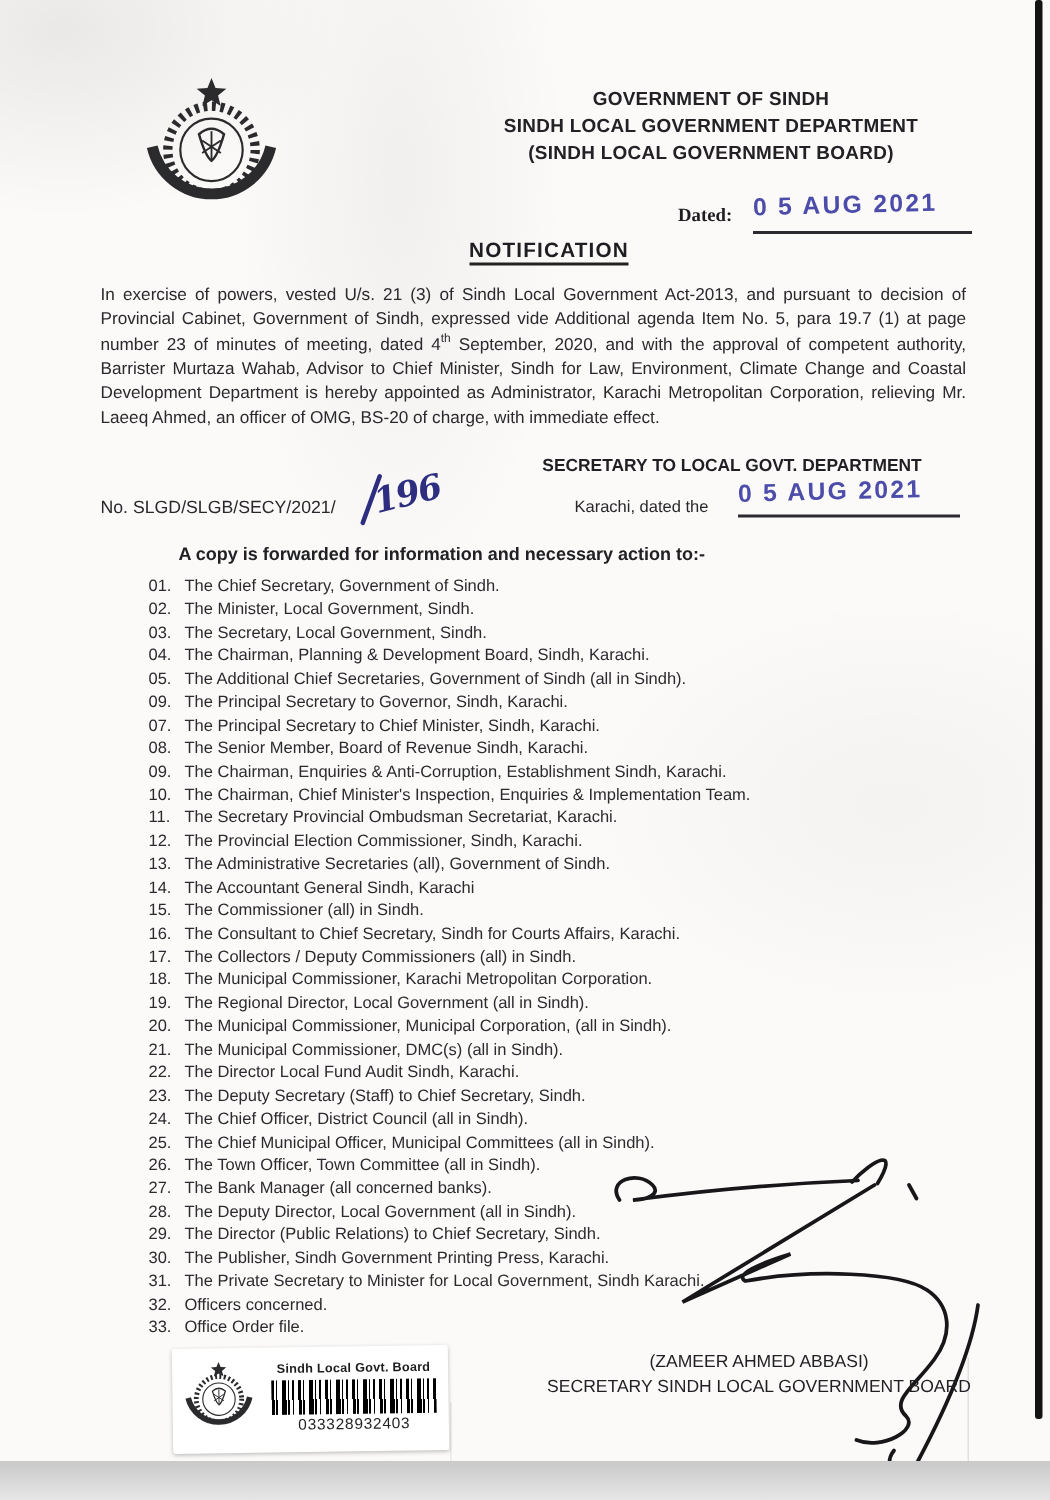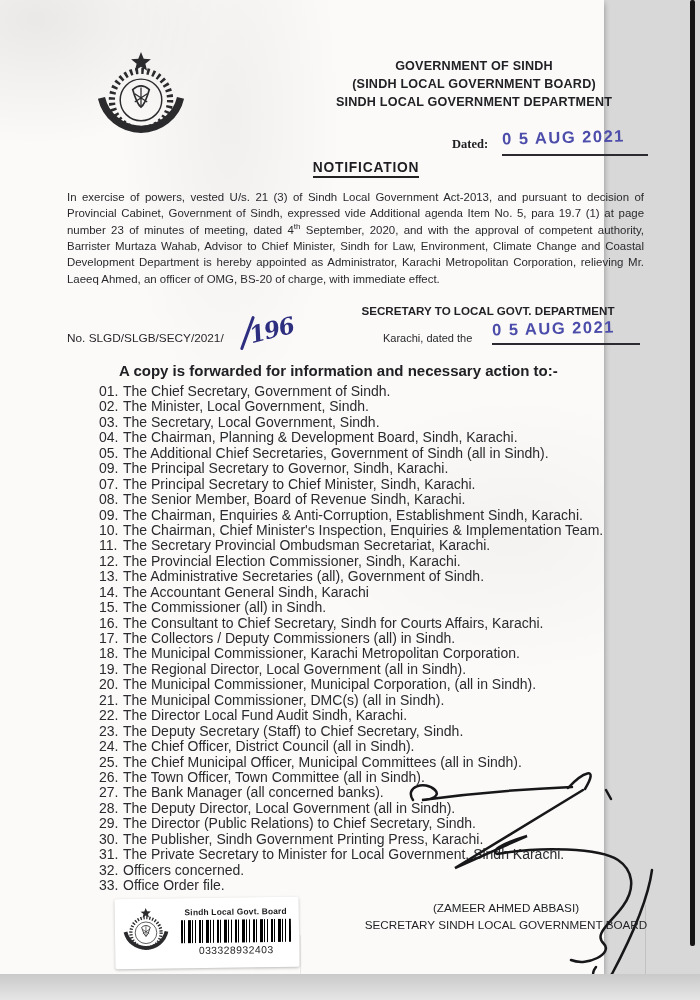--- a/index.html
+++ b/index.html
@@ -3,21 +3,21 @@
 <meta charset="utf-8">
 <style>
   html,body{margin:0;padding:0;}
   body{
     width:700px;height:1000px;position:relative;overflow:hidden;
     background:#d8d8d8;
     font-family:"Liberation Sans",sans-serif;
     -webkit-font-smoothing:antialiased;
   }
   .page{
-    position:absolute;left:0;top:0;width:604px;height:974px;
+    position:absolute;left:0;top:0;width:700px;height:974px;
     background:
       radial-gradient(ellipse 260px 180px at 6% 2%, rgba(0,0,0,0.07), transparent 70%),
       radial-gradient(ellipse 160px 420px at 38% 12%, rgba(0,0,0,0.045), transparent 70%),
       radial-gradient(ellipse 300px 200px at 85% 55%, rgba(0,0,0,0.03), transparent 70%),
       #fbfaf8;
     box-shadow:0 3px 6px rgba(0,0,0,0.35);
     color:#28282b;
   }
   .footer-strip{position:absolute;left:0;top:974px;width:700px;height:26px;
     background:linear-gradient(#c9c9c9,#e6e6e6);}
@@ -49,23 +49,23 @@
   .ref-row{position:absolute;left:67px;top:331px;font-size:11.8px;color:#28282c;}
   .hand-num{position:absolute;left:249px;top:316px;font-family:"DejaVu Serif",serif;
     font-style:italic;font-weight:bold;font-size:23px;color:#2e2e80;
     transform:rotate(-14deg);letter-spacing:-1px;}
   .hand-slash{position:absolute;left:246px;top:315px;width:2.6px;height:36px;background:#2e2e80;
     transform:rotate(20deg);border-radius:2px;}
 
   .place-row{position:absolute;left:383px;top:332px;font-size:11px;color:#28282c;}
   .stamp-line-2{position:absolute;left:492px;top:319px;width:148px;border-bottom:2px solid #2a2a30;height:24px;}
 
-  .copy-line{position:absolute;left:119px;top:362px;font-weight:bold;font-size:15px;color:#212125;}
-
-  .recipients{position:absolute;left:99px;top:384px;width:545px;font-size:14px;color:#2b2b2f;}
+  .copy-line{position:absolute;left:119px;top:362px;font-weight:bold;font-size:12px;color:#212125;}
+
+  .recipients{position:absolute;left:99px;top:384px;width:545px;font-size:11px;color:#2b2b2f;}
   .recipients .row{display:flex;height:15.45px;line-height:15.45px;white-space:nowrap;}
   .recipients .num{width:24px;flex:0 0 24px;}
 
   .sig-ink{position:absolute;left:390px;top:748px;width:280px;height:245px;pointer-events:none;}
   .sig-ink path{fill:none;stroke:#17171a;stroke-width:2.5;stroke-linecap:round;}
 
   .sig-block{position:absolute;left:340px;top:899px;width:332px;text-align:center;
     font-weight:normal;font-size:11.7px;line-height:17px;color:#1f1f24;}
 
   .sticker{position:absolute;left:115px;top:898px;width:184px;height:70px;background:#ffffff;
@@ -99,22 +99,22 @@
 </svg>
 
 <div class="page">
 
   <svg class="logo-top">
     <use href="#sindh-emblem" width="106" height="104"></use>
   </svg>
 
   <div class="header-block">
     <div>GOVERNMENT OF SINDH</div>
+    <div>SINDH LOCAL GOVERNMENT DEPARTMENT</div>
     <div>(SINDH LOCAL GOVERNMENT BOARD)</div>
-    <div>SINDH LOCAL GOVERNMENT DEPARTMENT</div>
   </div>
 
   <div class="dated-row">
     <span class="dated-label">Dated:</span>
     <span class="stamp-line"><span class="stamp-text">0 5 AUG 2021</span></span>
   </div>
 
   <div class="doc-title">
     <span>NOTIFICATION</span>
   </div>

